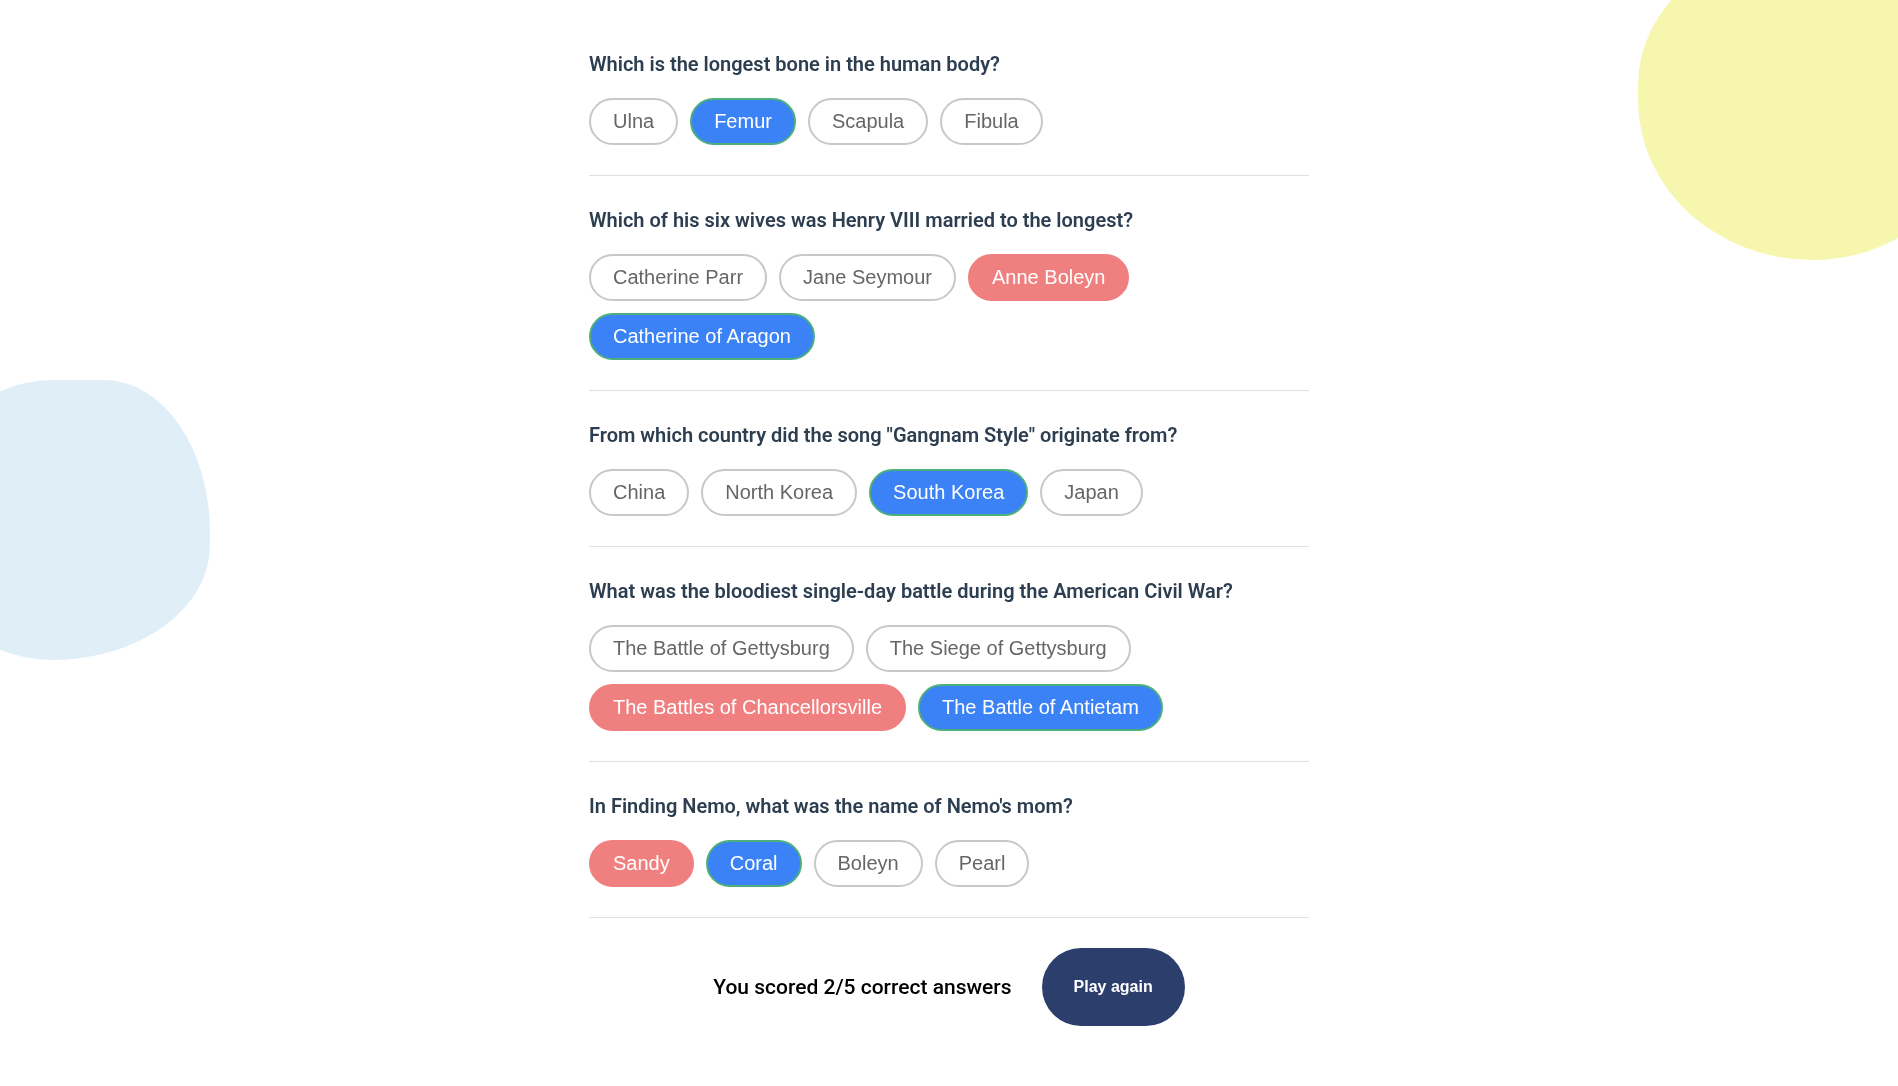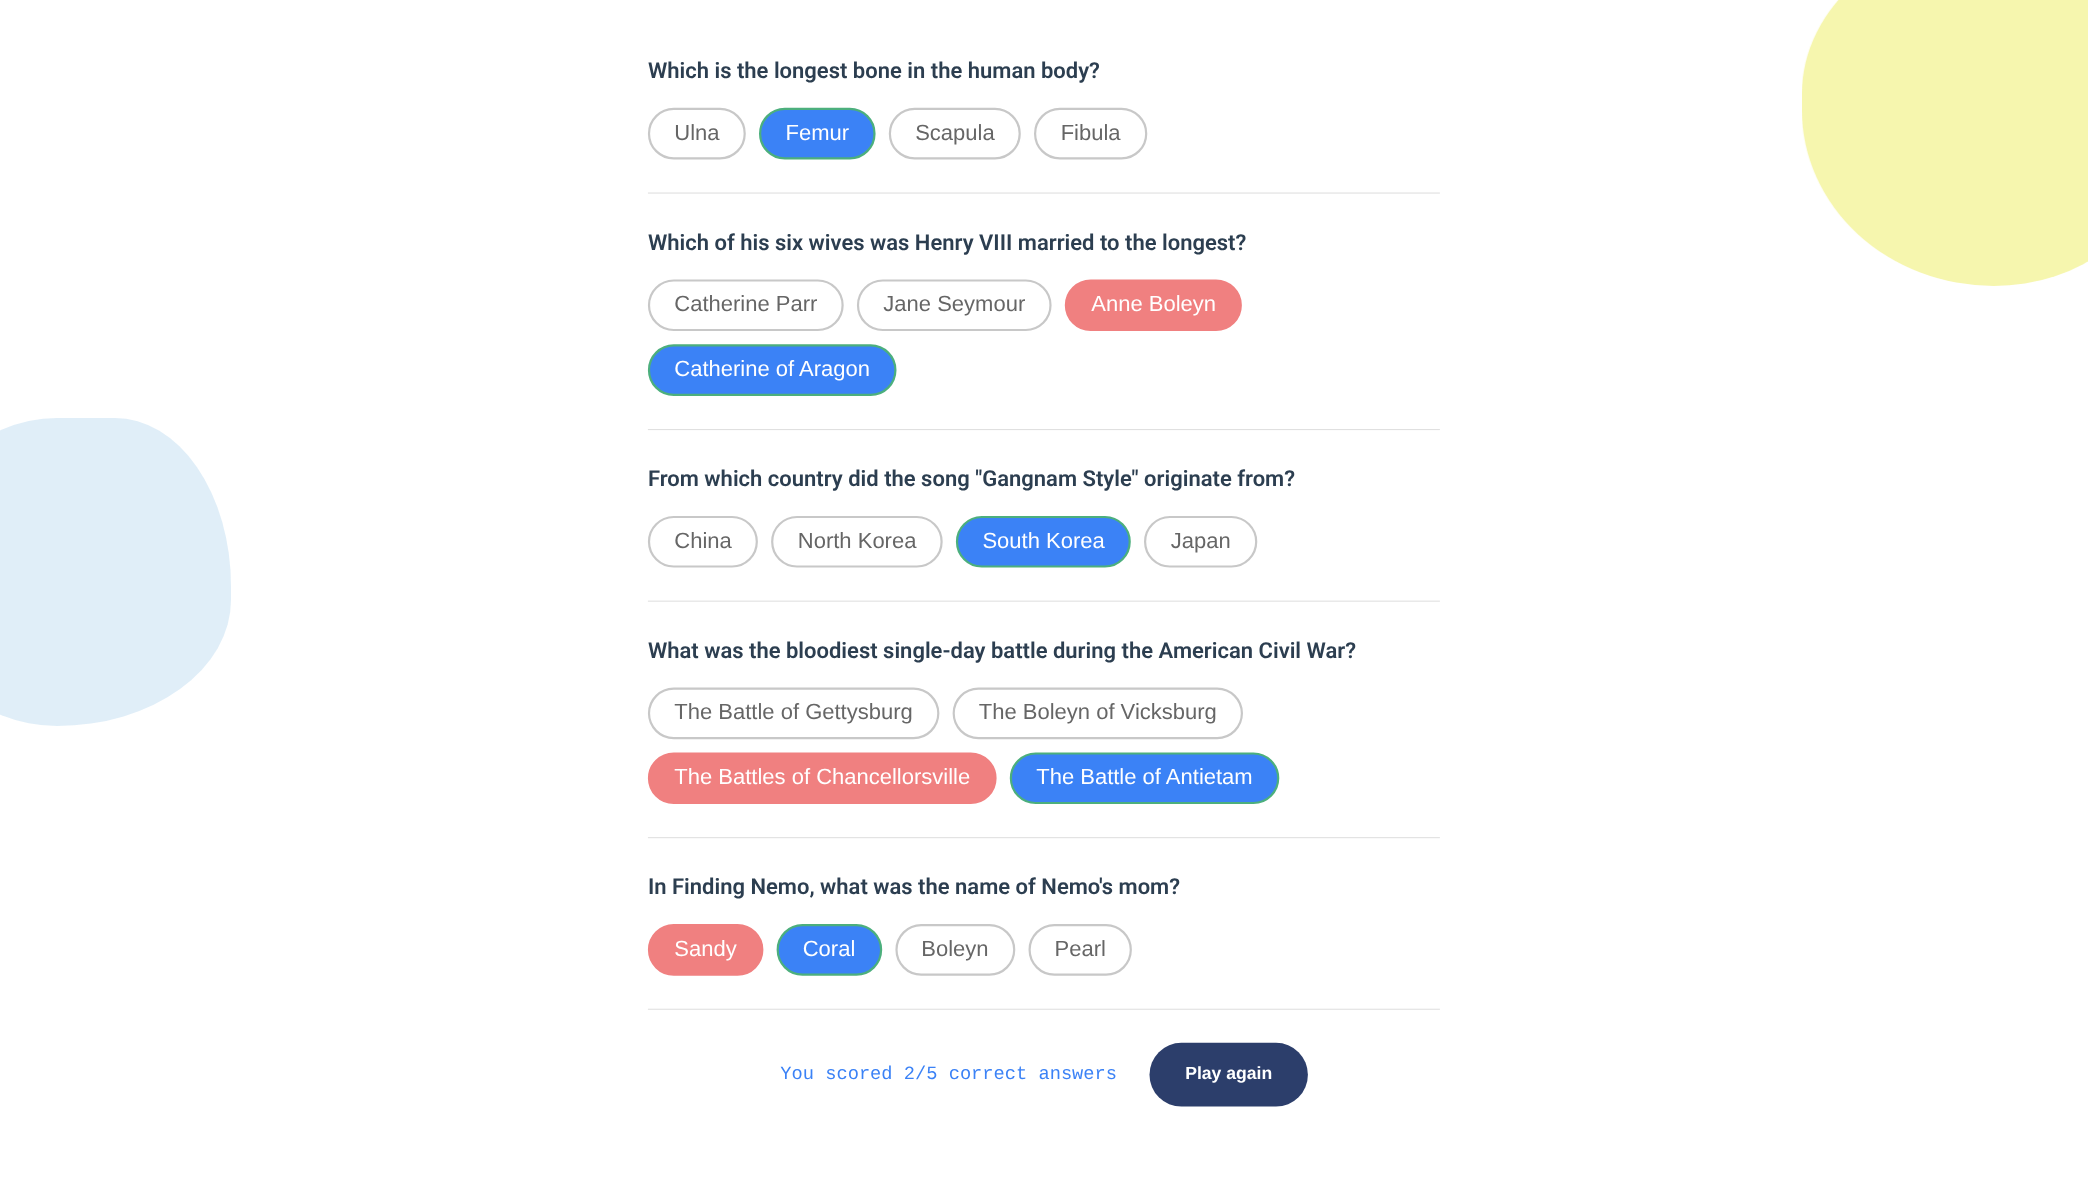--- a/index.html
+++ b/index.html
@@ -96,32 +96,31 @@
 
     .footer-bar {
       display: flex;
       align-items: center;
       justify-content: center;
       gap: 30px;
       padding: 30px 0 20px 0;
     }
 
     .score-text {
-      font-size: 17px;
-      color: #3b82f6;
+      font-size: 21px;
+      color: #000000;
       font-weight: 500;
-      font-family: Liberation Mono, monospace;
     }
 
     .play-again-btn {
       background: #2c3e6b;
       color: #ffffff;
       border: none;
       border-radius: 50px;
-      padding: 20px 32px;
+      padding: 30px 32px;
       font-size: 16px;
       font-weight: 600;
       cursor: pointer;
     }
   </style>
 </head>
 <body>
 
 <div class="bg-blob-yellow"></div>
 <div class="bg-blob-blue"></div>
@@ -153,21 +152,21 @@
           <button class="answer-btn neutral">China</button>
           <button class="answer-btn neutral">North Korea</button>
           <button class="answer-btn correct">South Korea</button>
           <button class="answer-btn neutral">Japan</button>
         </div>
       </div>
       <div class="question-block">
         <div class="question-text">What was the bloodiest single-day battle during the American Civil War?</div>
         <div class="answers-row">
           <button class="answer-btn neutral">The Battle of Gettysburg</button>
-          <button class="answer-btn neutral">The Boleyn of Vicksburg</button>
+          <button class="answer-btn neutral">The Siege of Gettysburg</button>
           <button class="answer-btn incorrect">The Battles of Chancellorsville</button>
           <button class="answer-btn correct">The Battle of Antietam</button>
         </div>
       </div>
       <div class="question-block">
         <div class="question-text">In Finding Nemo, what was the name of Nemo's mom?</div>
         <div class="answers-row">
           <button class="answer-btn incorrect">Sandy</button>
           <button class="answer-btn correct">Coral</button>
           <button class="answer-btn neutral">Boleyn</button>

